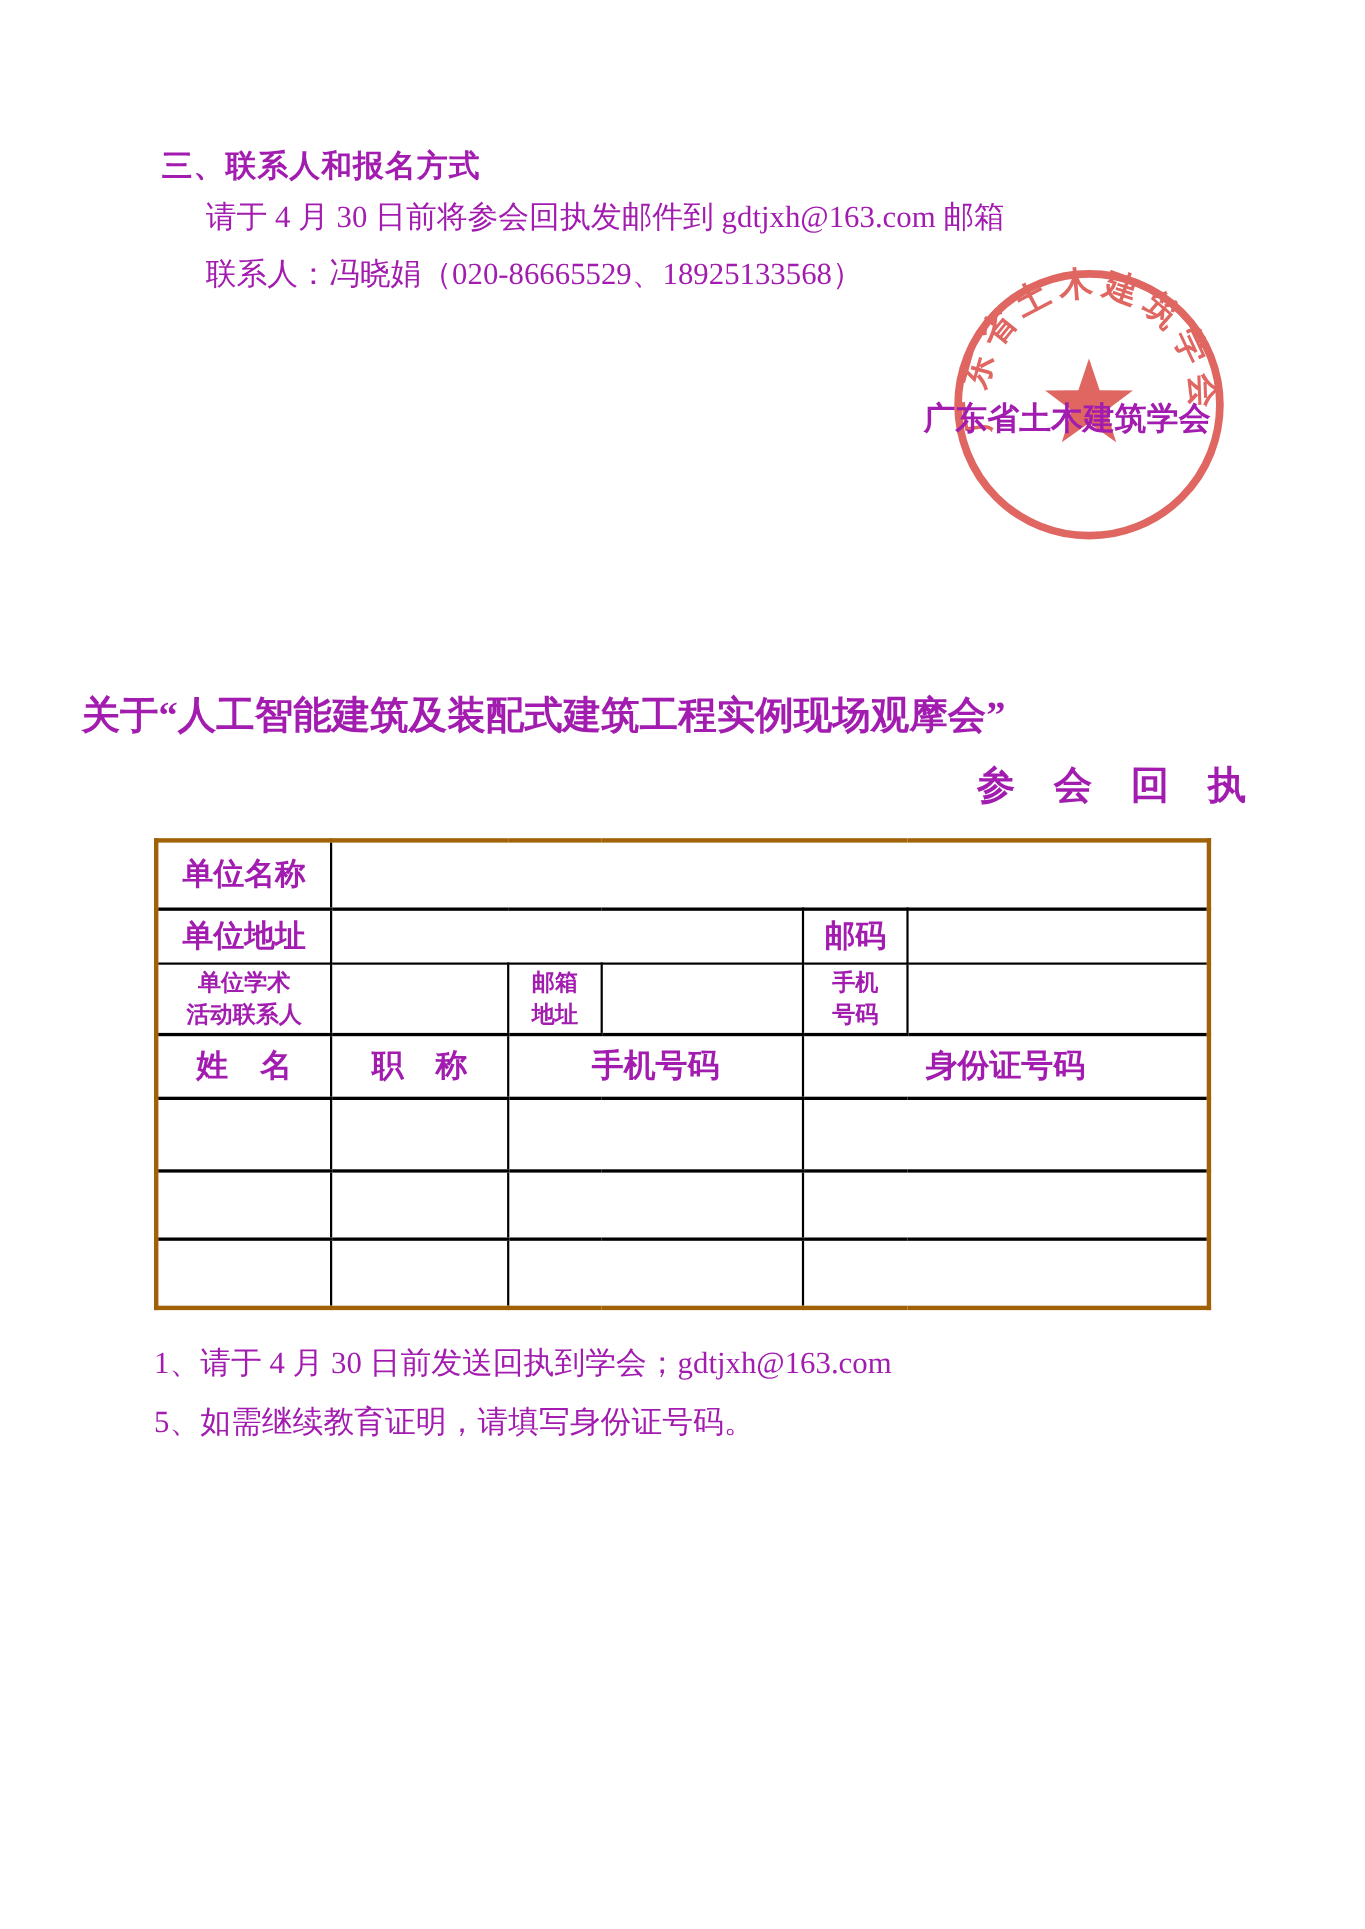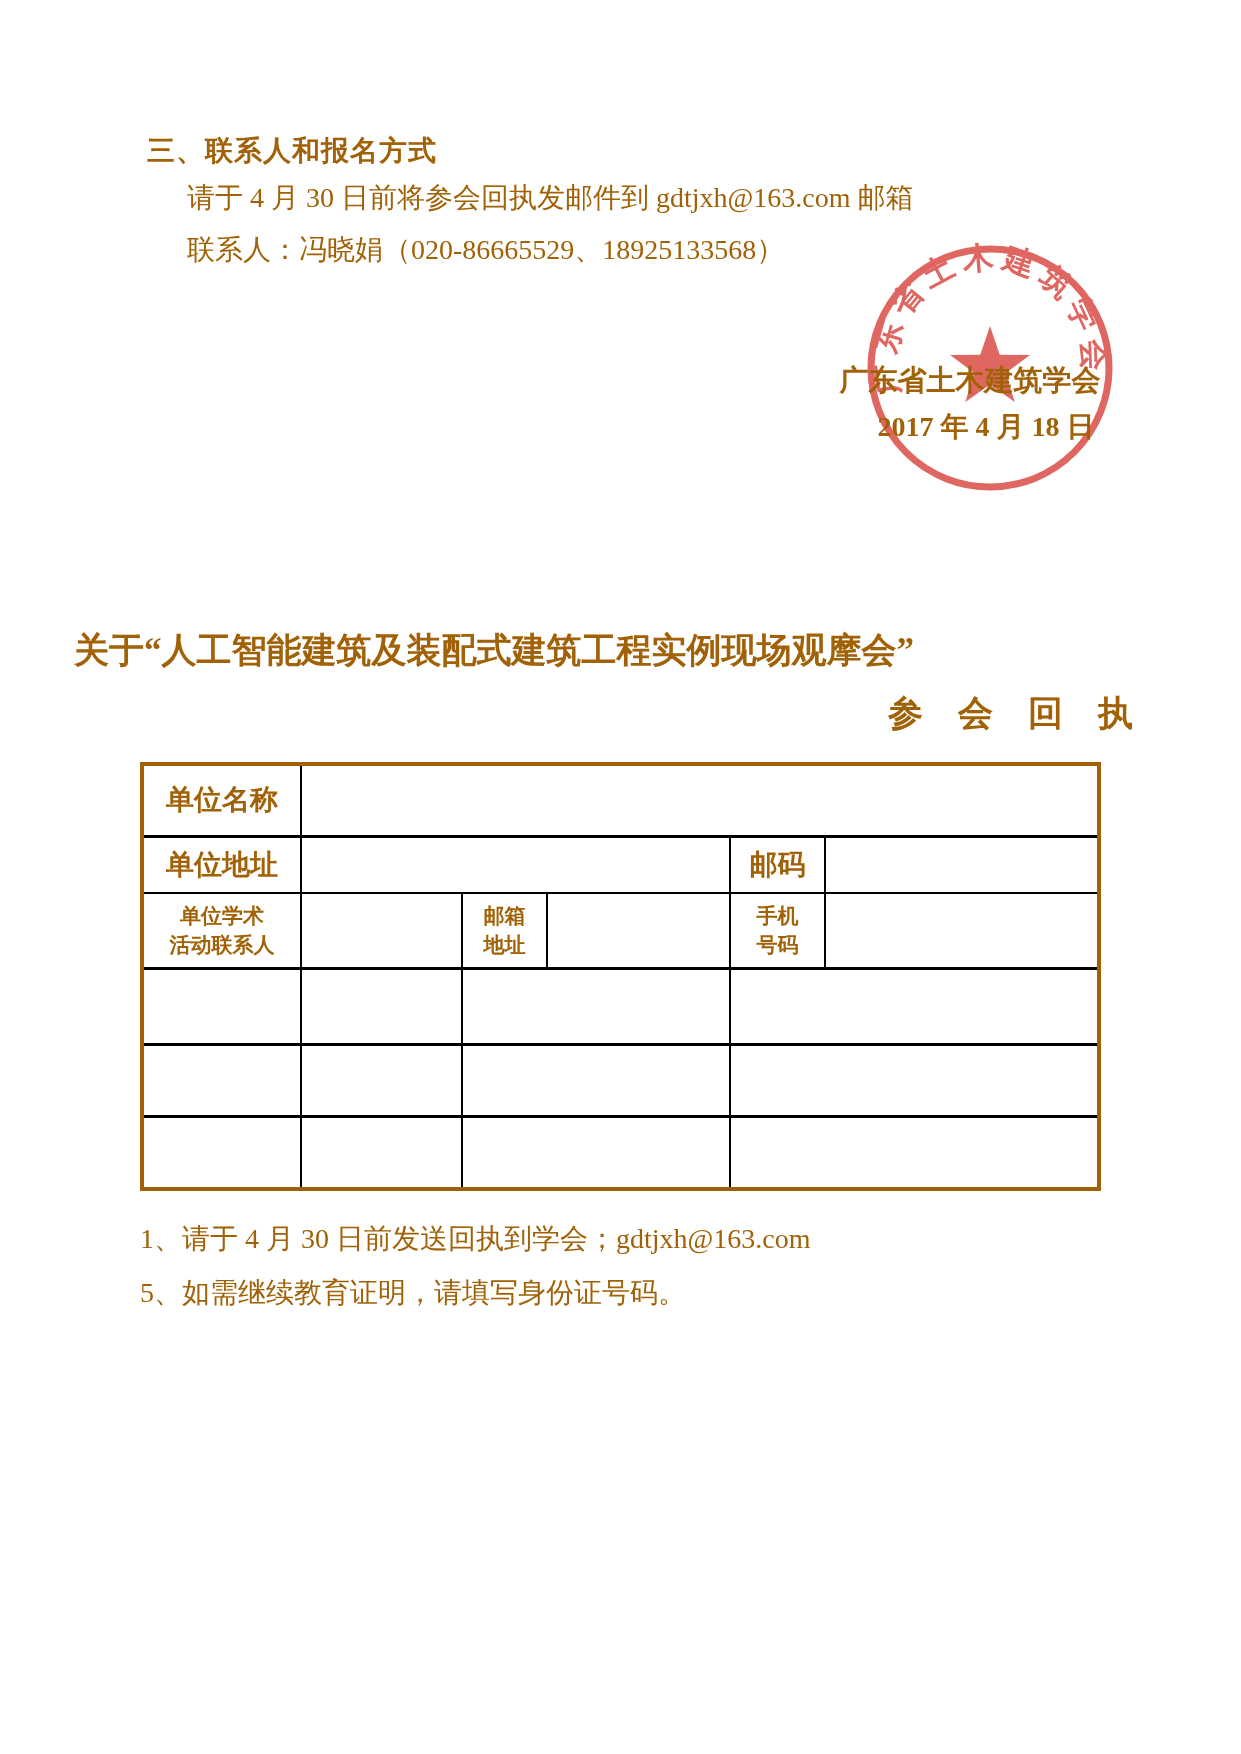--- a/index.html
+++ b/index.html
@@ -2,21 +2,21 @@
 <html><head>
 <meta charset="utf-8">
 <style>
   html,body{margin:0;padding:0;background:#888;}
   .page{
     position:relative;
     width:1241px;height:1754px;
     margin:0 auto;
     background:#ffffff;
     font-family:"Liberation Serif","DejaVu Serif",serif;
-    color:#a16207;
+    color:#a21caf;
     overflow:hidden;
   }
   .abs{position:absolute;}
   .section-heading{
     left:147px;top:132px;
     font-size:28px;font-weight:bold;
     letter-spacing:1px;
     font-family:"DejaVu Sans","Liberation Sans",sans-serif;
   }
   .body-line{font-size:28px;line-height:34px;}
@@ -93,21 +93,20 @@
         <path id="sealArc" d="M 46.5,162.4 A 94,94 0 1 1 221.5,162.4" fill="none"></path>
       </defs>
       <text font-size="31" font-weight="bold" letter-spacing="7" font-family="Liberation Serif, DejaVu Serif, serif" fill="#d8453f">
         <textPath href="#sealArc" startOffset="4">广东省土木建筑学会</textPath>
       </text>
     </svg>
   </div>
 
   <div class="abs sig-org">广东省土木建筑学会</div>
 
-  <div class="abs sig-date">2017 年 4 月 18 日</div>
 
   <div class="abs doc-title">关于“人工智能建筑及装配式建筑工程实例现场观摩会”</div>
 
   <div class="abs doc-subtitle">参　会　回　执</div>
 
   <table class="reply">
     <colgroup>
       <col style="width:159px">
         <col style="width:161px">
         <col style="width:85px">
@@ -136,20 +135,26 @@
         <div>邮箱</div>
         <div>地址</div>
       </td>
       <td></td>
       <td class="lbl-sm">
         <div>手机</div>
         <div>号码</div>
       </td>
       <td></td>
     </tr>
+    <tr class="r4 thick">
+      <td class="hdr">姓　名</td>
+      <td class="hdr">职　称</td>
+      <td class="hdr" colspan="2">手机号码</td>
+      <td class="hdr" colspan="2">身份证号码</td>
+    </tr>
     <tr class="r5 thick">
       <td></td>
       <td></td>
       <td colspan="2"></td>
       <td colspan="2"></td>
     </tr>
     <tr class="r6 thick">
       <td></td>
       <td></td>
       <td colspan="2"></td>

